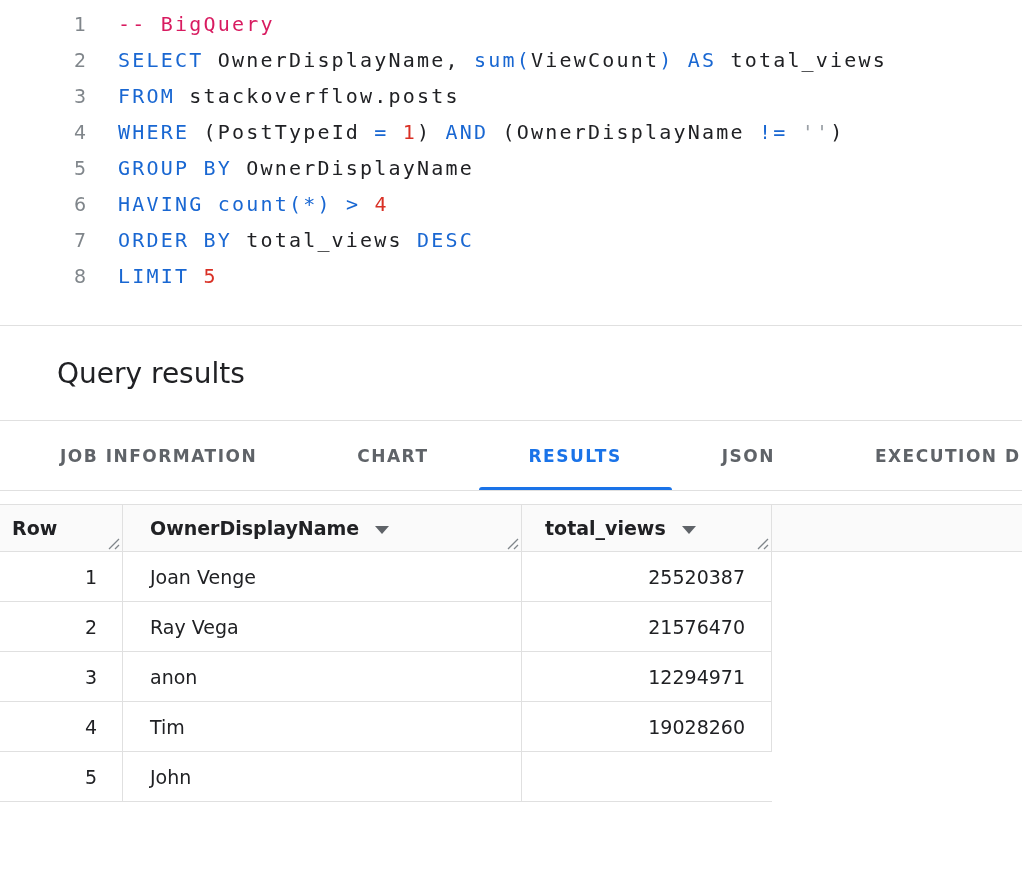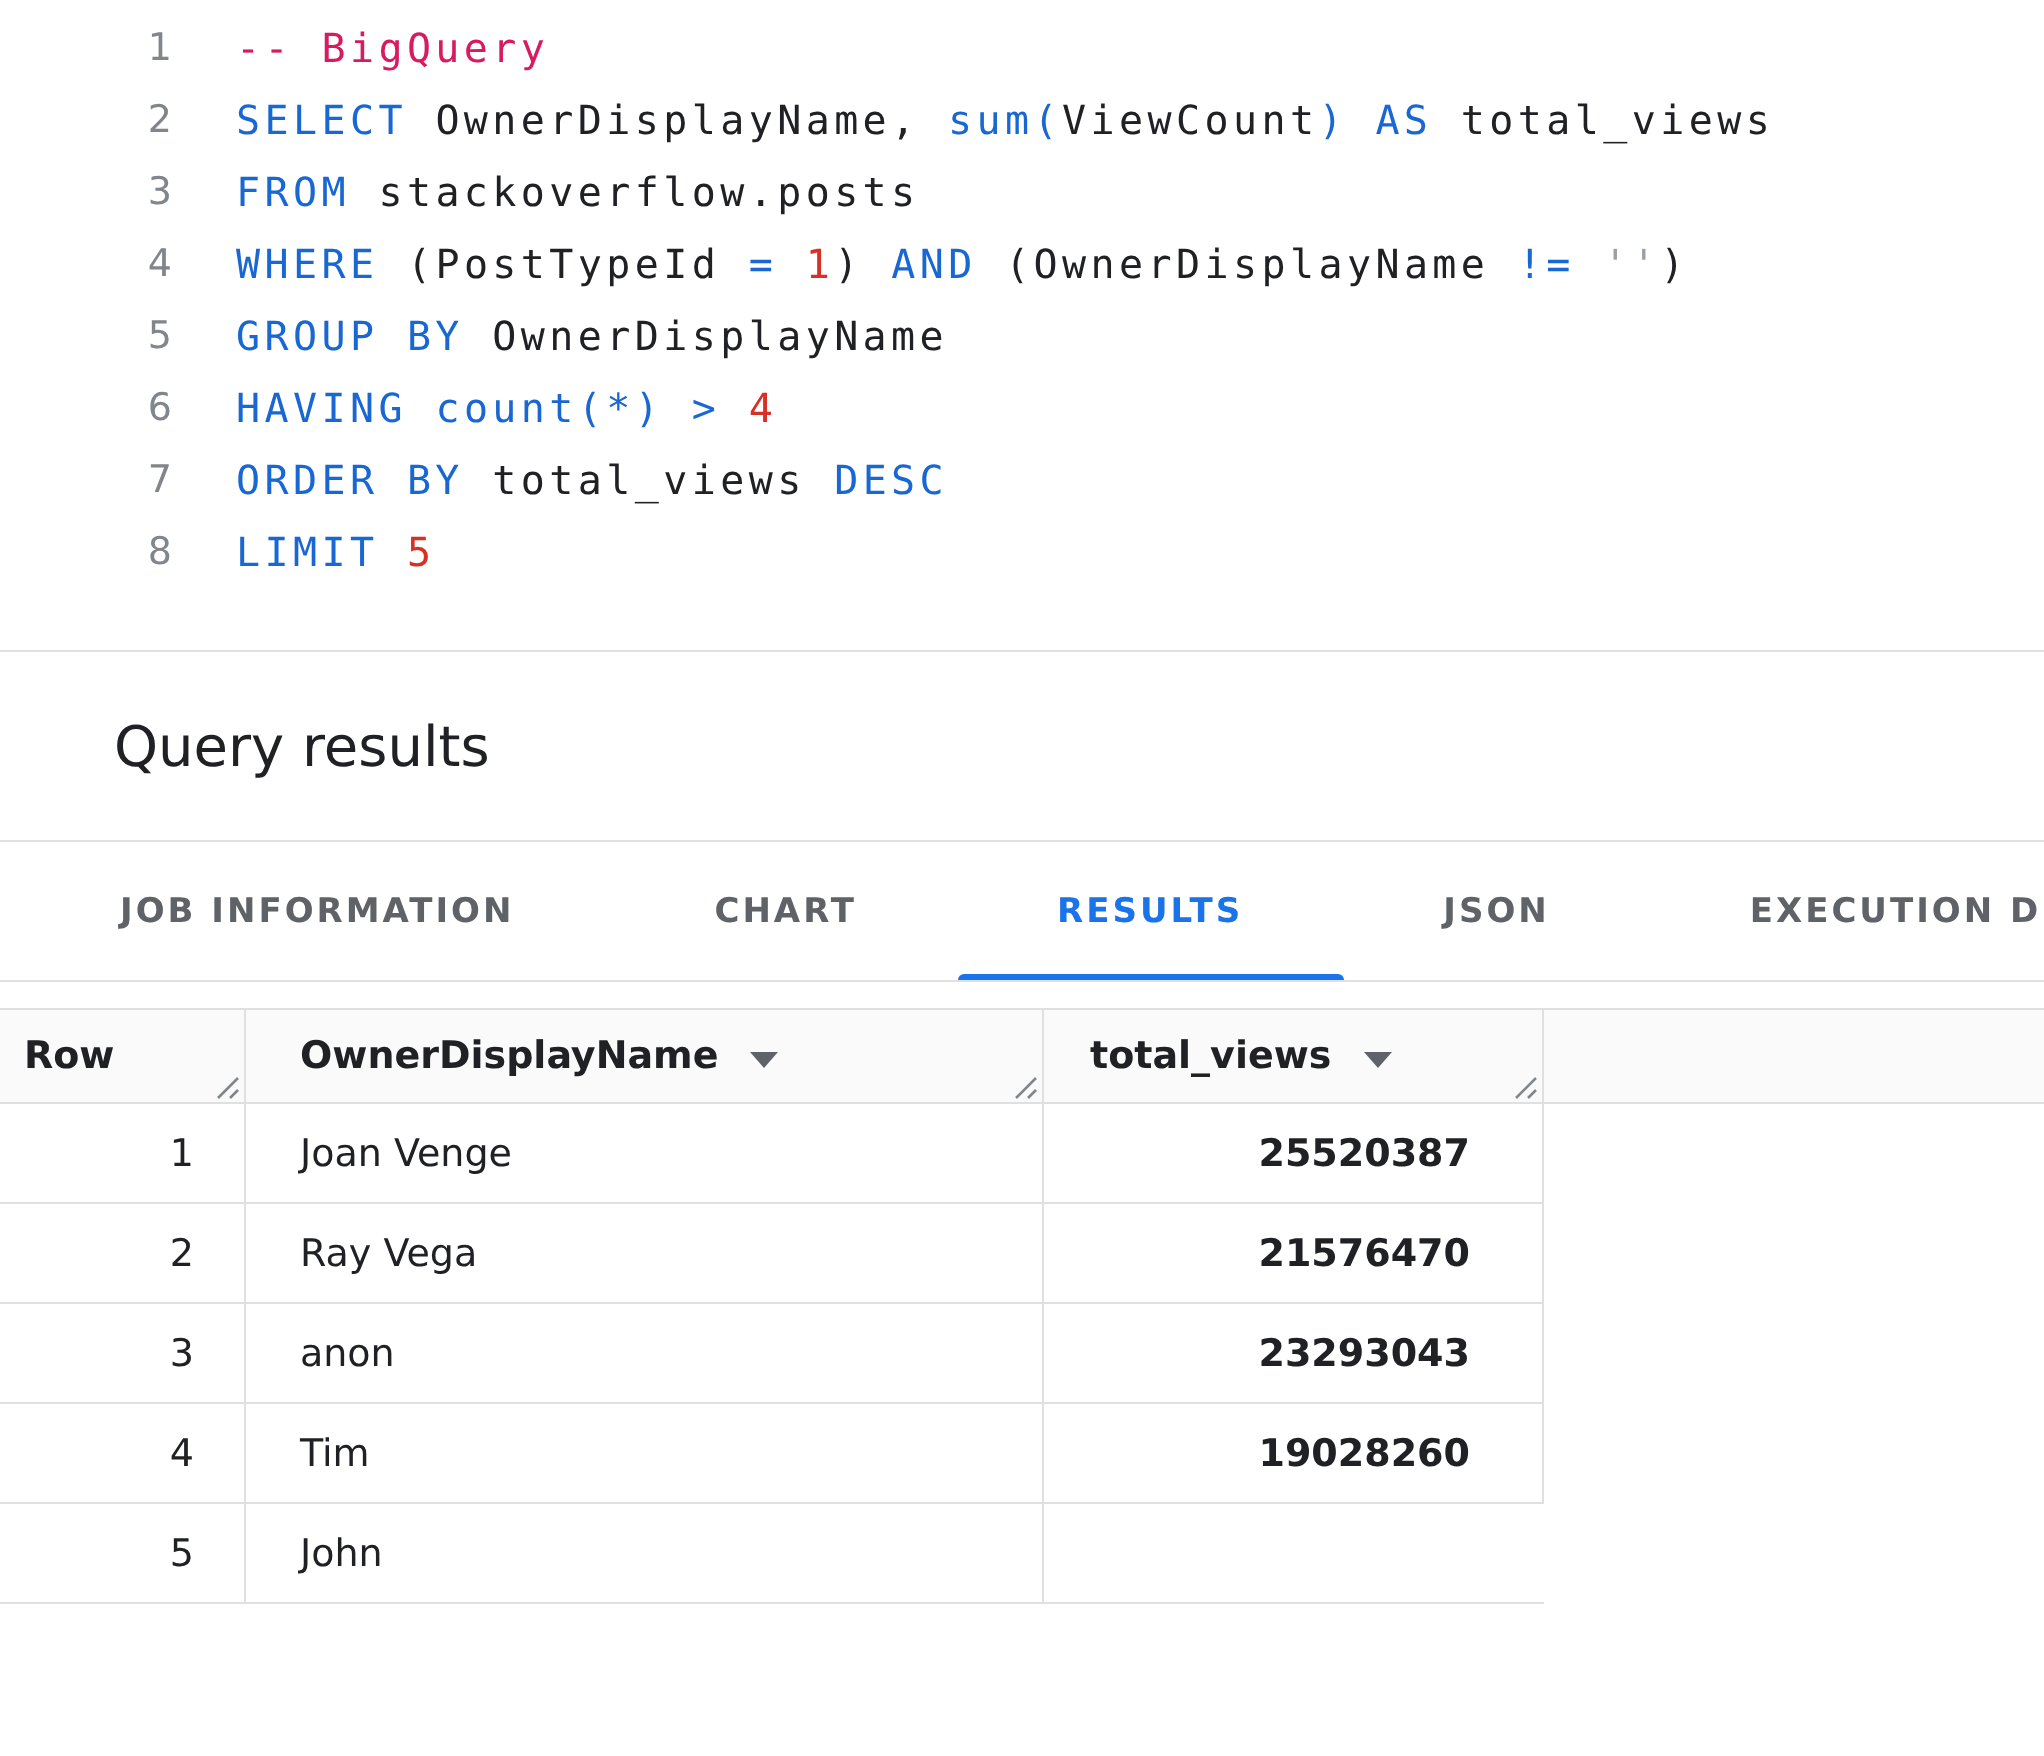--- a/index.html
+++ b/index.html
@@ -101,21 +101,21 @@
   .col-name  { width: 399px; border-right: 1px solid var(--border, #e0e0e0); }
   .col-views { width: 250px; border-right: 1px solid var(--border, #e0e0e0); }
   .col-fill  { flex: 1; border-right: none; }
 
   .thead .col-row   { padding-left: 12px; }
   .thead .col-name  { padding-left: 27px; }
   .thead .col-views { padding-left: 23px; }
 
   .tr .col-row   { justify-content: flex-end; padding-right: 25px; }
   .tr .col-name  { justify-content: flex-start; padding-left: 27px; }
-  .tr .col-views { justify-content: flex-end; padding-right: 36px; font-weight: bold; }
+  .tr .col-views { justify-content: flex-end; padding-right: 26px; }
 
   .arrow {
     display: inline-block;
     width: 0; height: 0;
     margin-left: 16px; margin-top: 3px;
     border-left: 7px solid transparent;
     border-right: 7px solid transparent;
     border-top: 8px solid var(--tab-inactive, #5f6368);
     cursor: pointer;
   }
@@ -202,21 +202,21 @@
         <div class="td col-views">25520387</div>
       </div>
       <div class="tr">
         <div class="td col-row">2</div>
         <div class="td col-name">Ray Vega</div>
         <div class="td col-views">21576470</div>
       </div>
       <div class="tr">
         <div class="td col-row">3</div>
         <div class="td col-name">anon</div>
-        <div class="td col-views">23293043</div>
+        <div class="td col-views">12294971</div>
       </div>
       <div class="tr">
         <div class="td col-row">4</div>
         <div class="td col-name">Tim</div>
         <div class="td col-views">19028260</div>
       </div>
       <div class="tr">
         <div class="td col-row">5</div>
         <div class="td col-name">John</div>
       </div>

